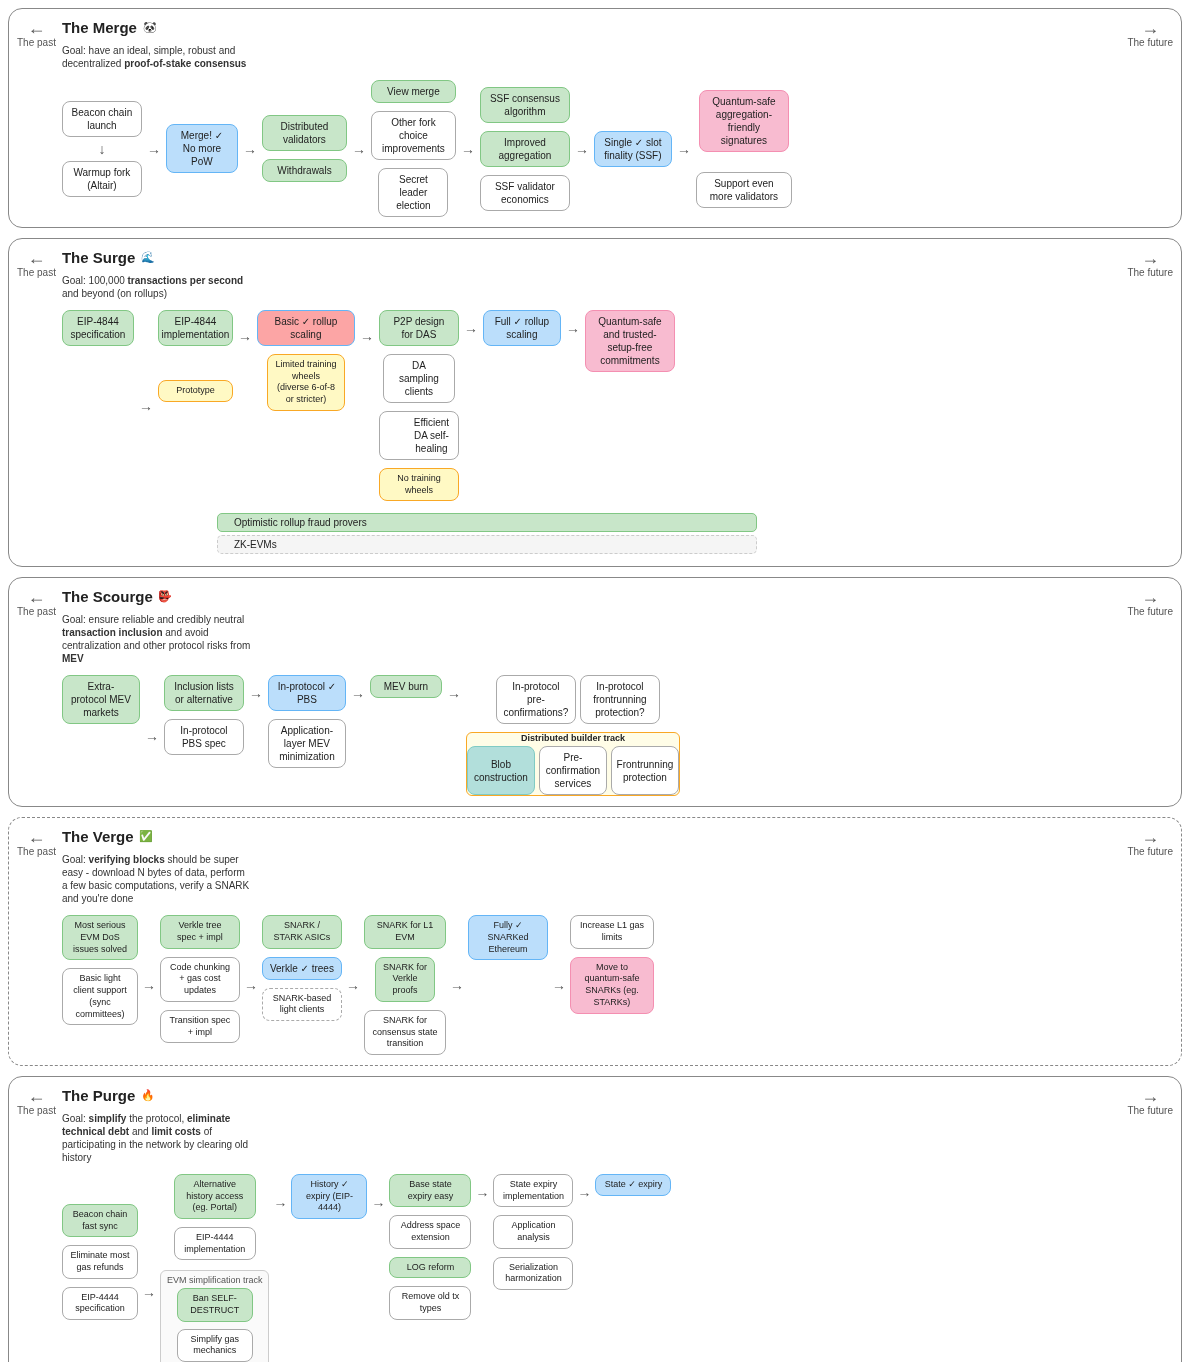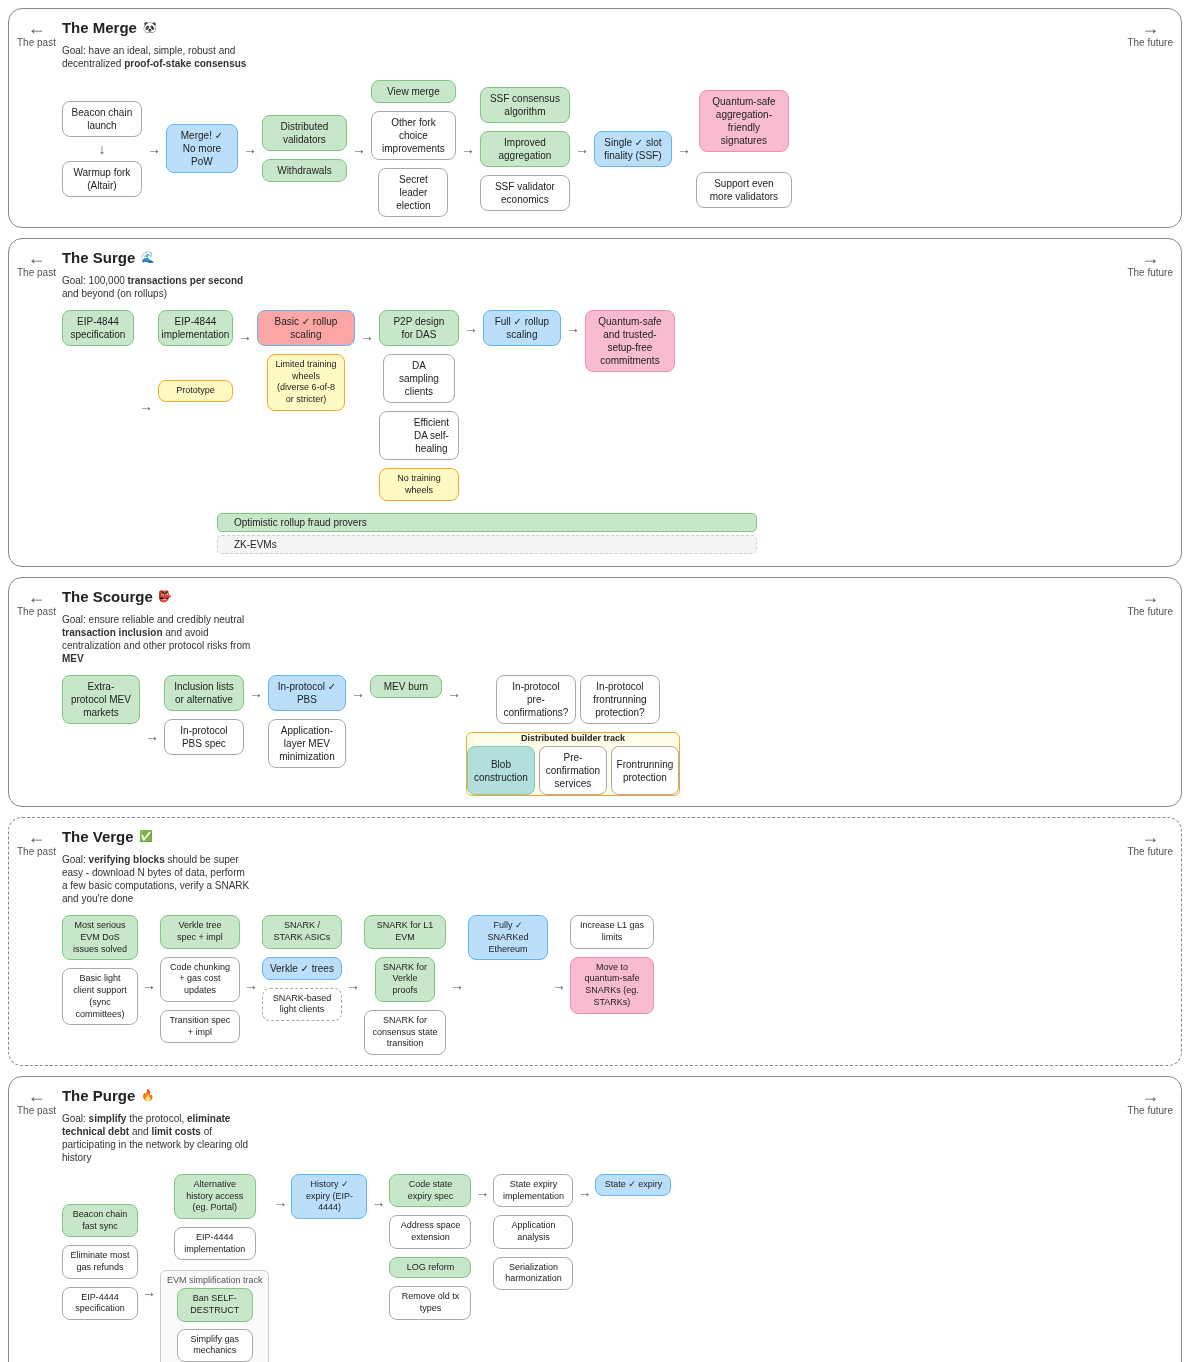--- a/index.html
+++ b/index.html
@@ -478,21 +478,21 @@
         </div>
       </div>
       <div class="arrow" style="align-self:flex-start; margin-top:20px;">→</div>
 
       <div class="col">
         <div class="node node-blue" style="width:76px; background:#bbdefb; font-size:9px;">History ✓ expiry (EIP-4444)</div>
       </div>
       <div class="arrow" style="align-self:flex-start; margin-top:20px;">→</div>
 
       <div class="col">
-        <div class="node node-green" style="width:82px; font-size:9px;">Code state expiry spec</div>
+        <div class="node node-green" style="width:82px; font-size:9px;">Base state expiry easy</div>
         <div class="node node-white" style="width:82px; margin-top:4px; font-size:9px;">Address space extension</div>
         <div class="node node-green" style="width:82px; margin-top:4px; font-size:9px;">LOG reform</div>
         <div class="node node-white" style="width:82px; margin-top:4px; font-size:9px;">Remove old tx types</div>
       </div>
       <div class="arrow" style="align-self:flex-start; margin-top:10px;">→</div>
 
       <div class="col">
         <div class="node node-white" style="width:80px; font-size:9px;">State expiry implementation</div>
         <div class="node node-white" style="width:80px; margin-top:4px; font-size:9px;">Application analysis</div>
         <div class="node node-white" style="width:80px; margin-top:4px; font-size:9px;">Serialization harmonization</div>

